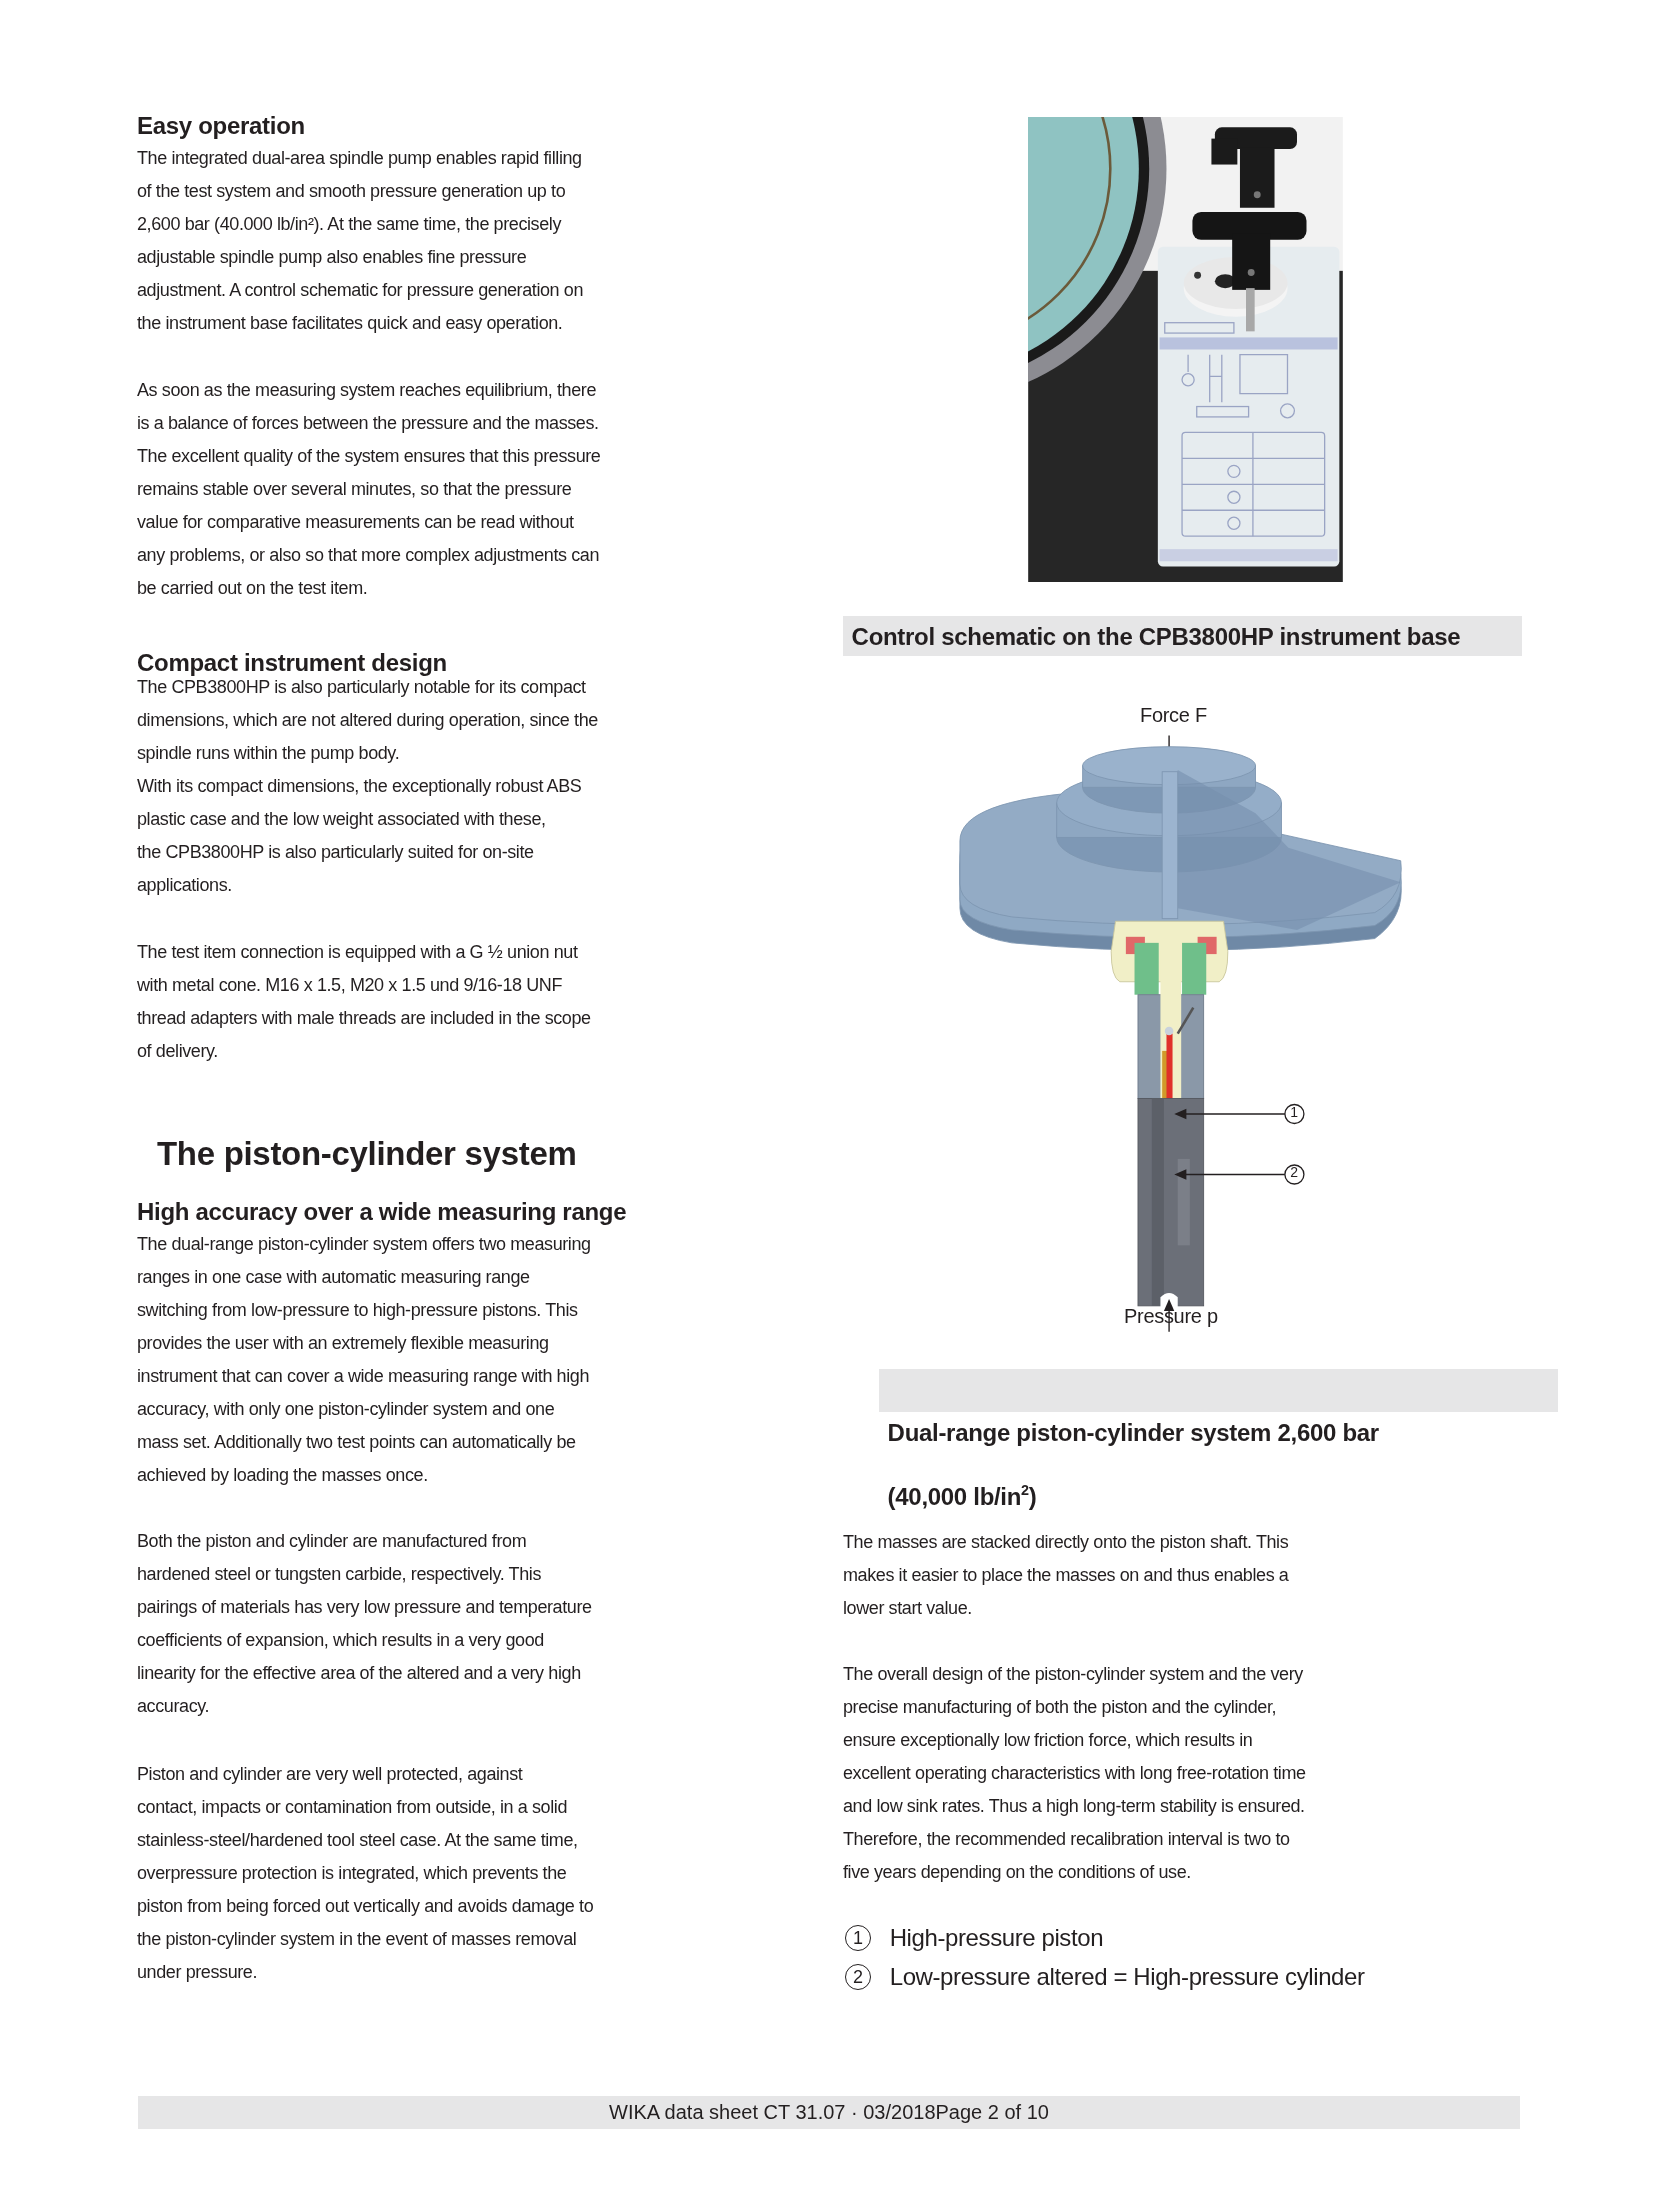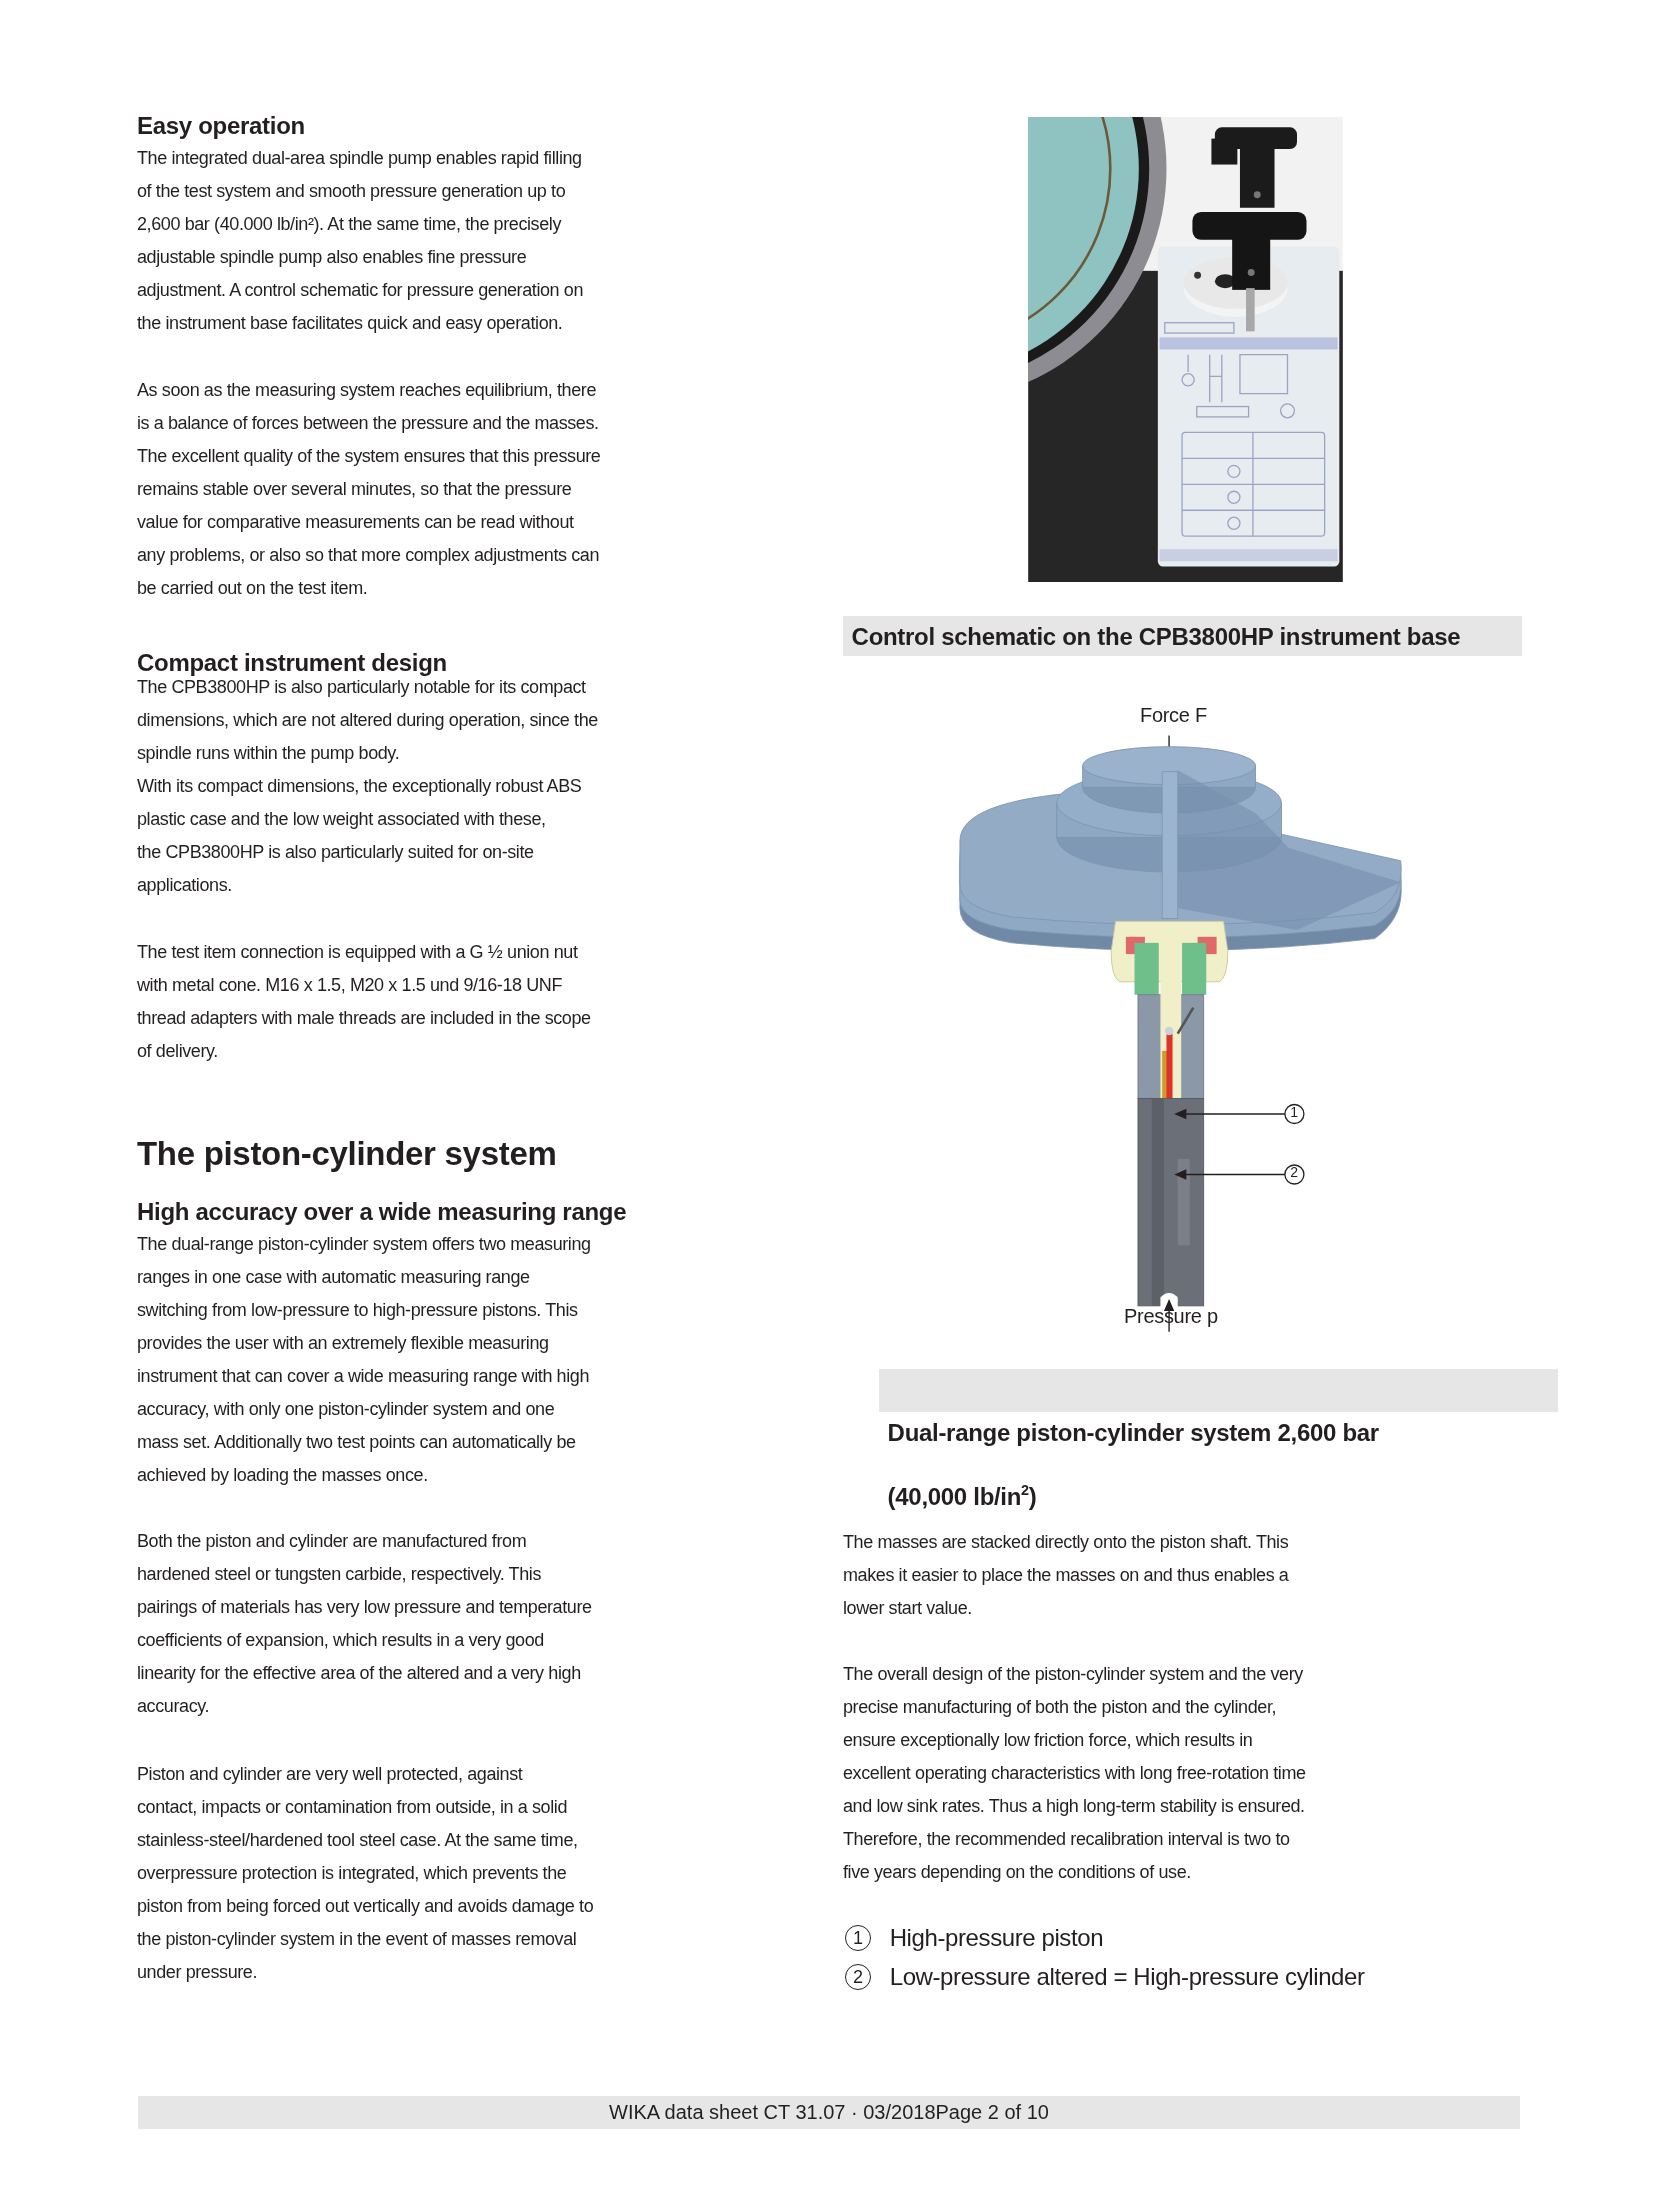--- a/index.html
+++ b/index.html
@@ -1,21 +1,21 @@
 <!DOCTYPE html>
 <html style="font-size:14px"><head>
 <meta charset="utf-8">
 <style>
   html, body { margin: 0; padding: 0; background: #ffffff; }
   body { width: 1660px; height: 2208px; position: relative; overflow: hidden;
          font-family: "Liberation Sans", sans-serif; color: #231f20; }
   .abs { position: absolute; }
   .body-text { font-size: 18px; line-height: 33px; letter-spacing: -0.4px; white-space: pre-line; }
   .subhead { font-size: 24px; line-height: 33px; font-weight: bold; letter-spacing: -0.3px; }
-  .h2 { font-size: 33px; line-height: 40px; font-weight: bold; letter-spacing: -0.3px; }
+  .h2 { font-size: 33px; line-height: 40px; font-weight: bold; letter-spacing: -0.3px; margin-left: 20px; }
   .caption { background: #e6e6e7; font-size: 24px; line-height: 33px; font-weight: bold;
              padding: 3.5px 8.6px 3.5px 8.6px; box-sizing: border-box; letter-spacing: -0.3px; white-space: pre-line; }
   sup { font-size: 0.6em; line-height: 0; vertical-align: 0.7em; }
   .legend-row { display: flex; align-items: center; font-size: 24px; line-height: 33px; letter-spacing: -0.4px; }
   .circ { width: 26px; height: 26px; border: 1.4px solid #231f20; border-radius: 50%;
           display: inline-flex; align-items: center; justify-content: center;
           font-size: 18px; line-height: 1; box-sizing: border-box; margin-right: 19px; margin-left: 1.7px; }
   .footer { background: #e6e6e7; font-size: 20px; line-height: 33px; display: flex;
             justify-content: center; padding: 0 7.8px; box-sizing: border-box; }
   .diag-label { font-size: 20px; letter-spacing: -0.3px; }

